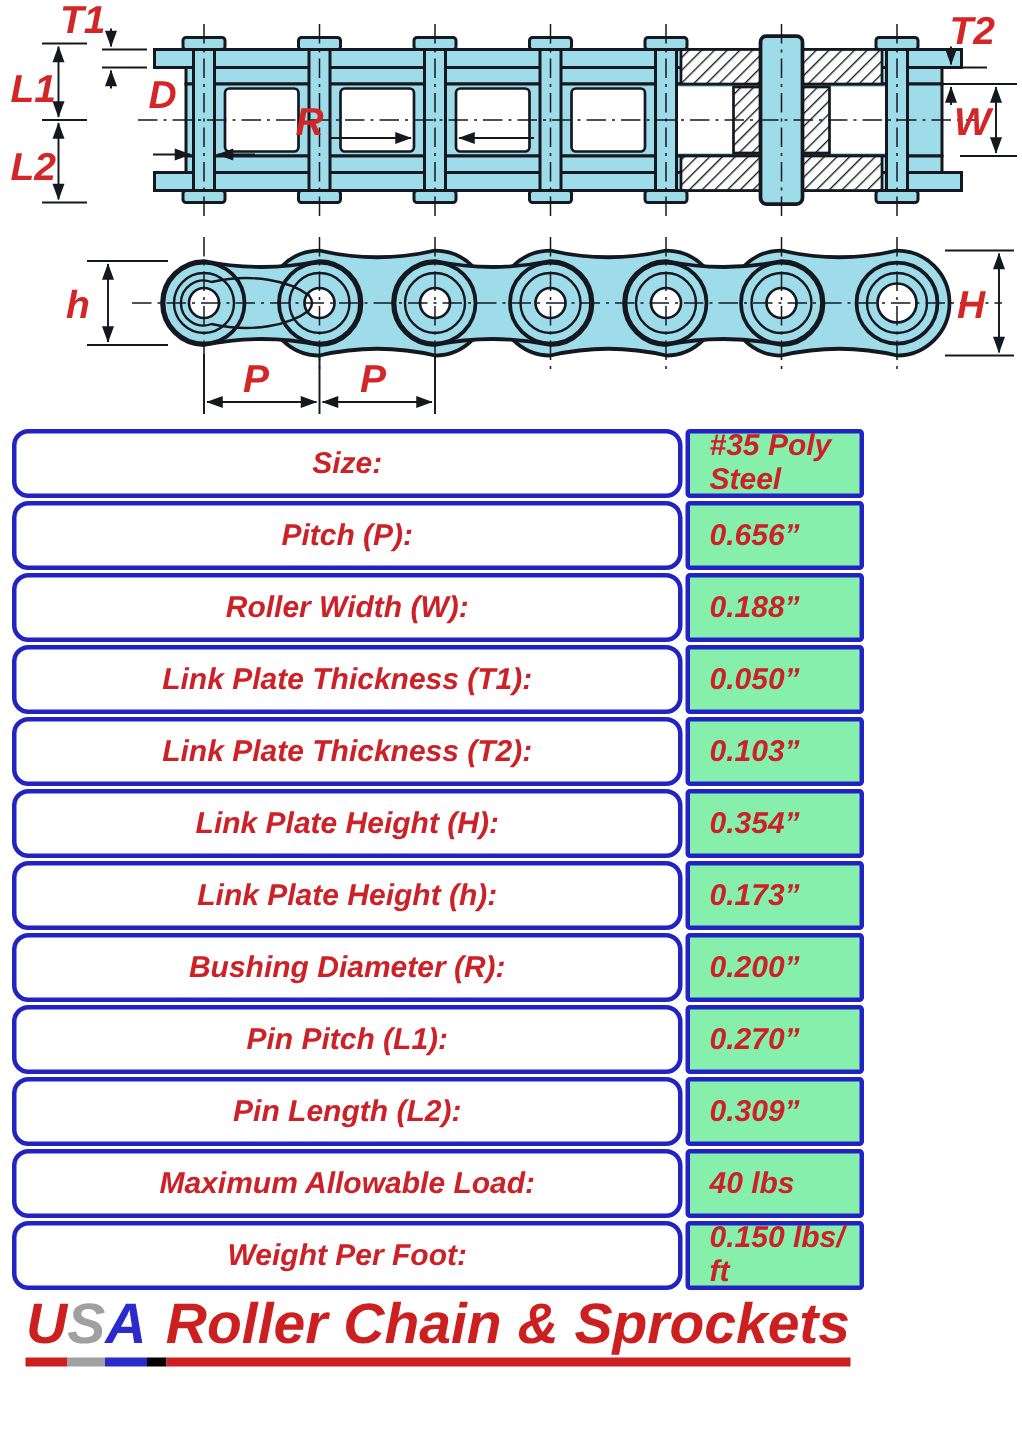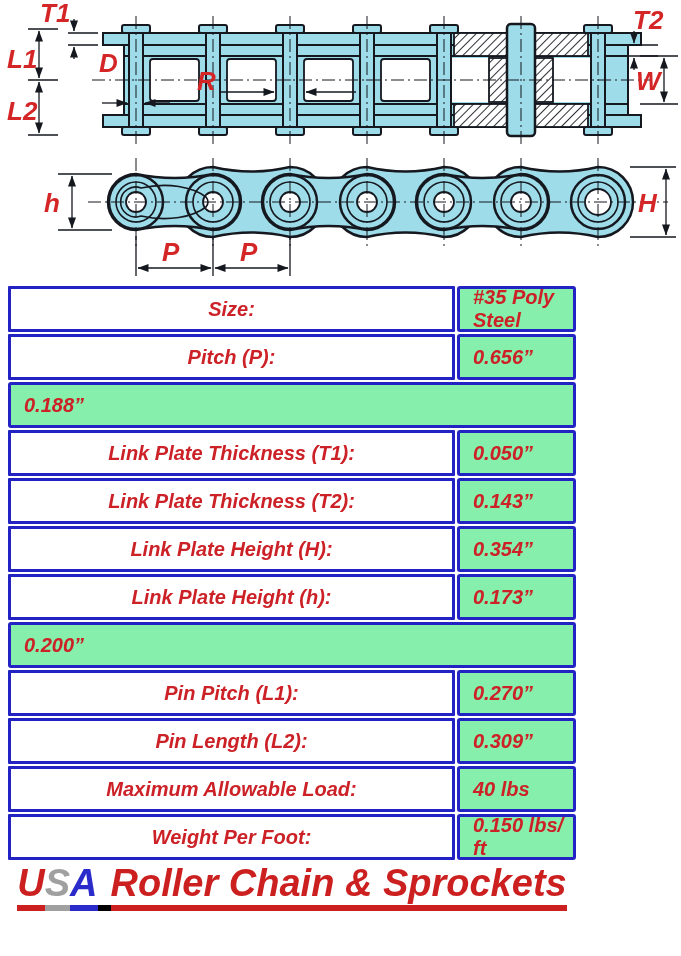--- a/index.html
+++ b/index.html
@@ -25,21 +25,21 @@
   .a1{marker-end:url(#ma);}
   .cl{fill:none;stroke:var(--outline);stroke-width:1;stroke-dasharray:13 4 2 4;}
   .lbl{fill:var(--label-red);font-family:"Liberation Sans",sans-serif;
        font-style:italic;font-weight:bold;font-size:26px;}
 
   
   .spec-table{margin:2px 8px 0 8px;font:italic bold 20px "Liberation Sans",sans-serif;
               color:var(--table-text);}
   .trow{display:flex;gap:2px;margin-bottom:2px;height:46px;box-sizing:border-box;}
   .tl{flex:none;width:441px;box-sizing:content-box;border:3px solid var(--table-border);
-      border-radius:1px;background:#fff;display:flex;align-items:center;justify-content:center;}
+      border-radius:11px;background:#fff;display:flex;align-items:center;justify-content:center;}
   .tv{flex:1;border:3px solid var(--table-border);border-radius:3px;background:#86efac;
       display:flex;align-items:center;padding-left:13px;}
 
   
   .footer{text-align:center;margin-top:2px;font:italic bold 38px "Liberation Sans",sans-serif;
           white-space:nowrap;}
   .footer span{display:inline-block;line-height:1.08;padding-bottom:1px;border-bottom:6px solid;}
   .fu{color:var(--footer-red);border-color:var(--footer-red);}
   .fs{color:var(--footer-gray);border-color:var(--footer-gray);}
   .fa{color:var(--footer-blue);border-color:var(--footer-blue);}
@@ -190,39 +190,41 @@
   <div class="spec-table">
       <div class="trow">
         <div class="tl">Size:</div>
         <div class="tv">#35 Poly Steel</div>
       </div>
       <div class="trow">
         <div class="tl">Pitch (P):</div>
         <div class="tv">0.656”</div>
       </div>
       <div class="trow">
+        <div class="tl">Roller Width (W):</div>
         <div class="tv">0.188”</div>
       </div>
       <div class="trow">
         <div class="tl">Link Plate Thickness (T1):</div>
         <div class="tv">0.050”</div>
       </div>
       <div class="trow">
         <div class="tl">Link Plate Thickness (T2):</div>
-        <div class="tv">0.143”</div>
+        <div class="tv">0.103”</div>
       </div>
       <div class="trow">
         <div class="tl">Link Plate Height (H):</div>
         <div class="tv">0.354”</div>
       </div>
       <div class="trow">
         <div class="tl">Link Plate Height (h):</div>
         <div class="tv">0.173”</div>
       </div>
       <div class="trow">
+        <div class="tl">Bushing Diameter (R):</div>
         <div class="tv">0.200”</div>
       </div>
       <div class="trow">
         <div class="tl">Pin Pitch (L1):</div>
         <div class="tv">0.270”</div>
       </div>
       <div class="trow">
         <div class="tl">Pin Length (L2):</div>
         <div class="tv">0.309”</div>
       </div>

